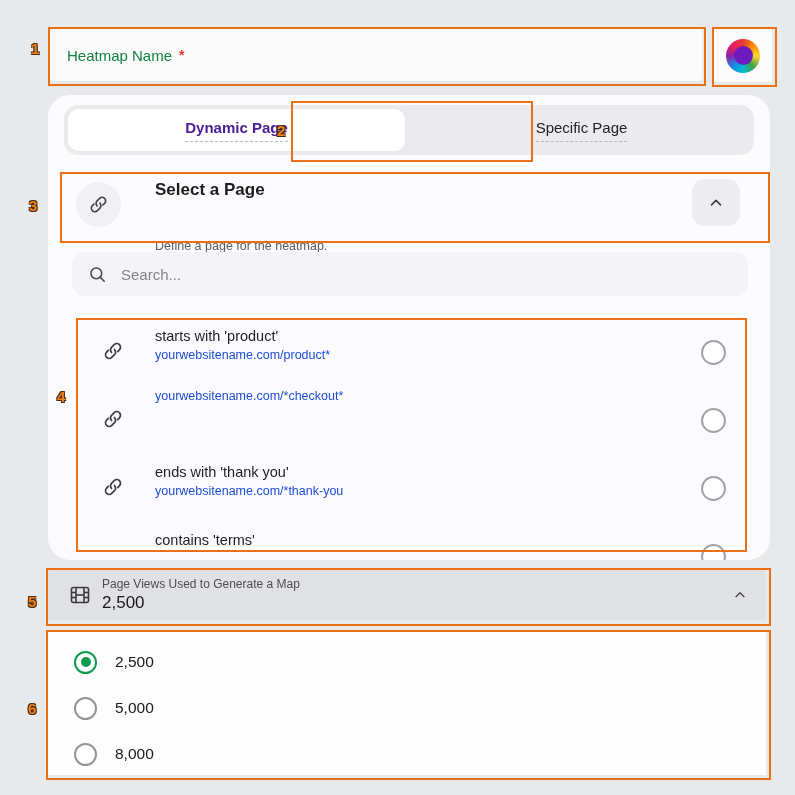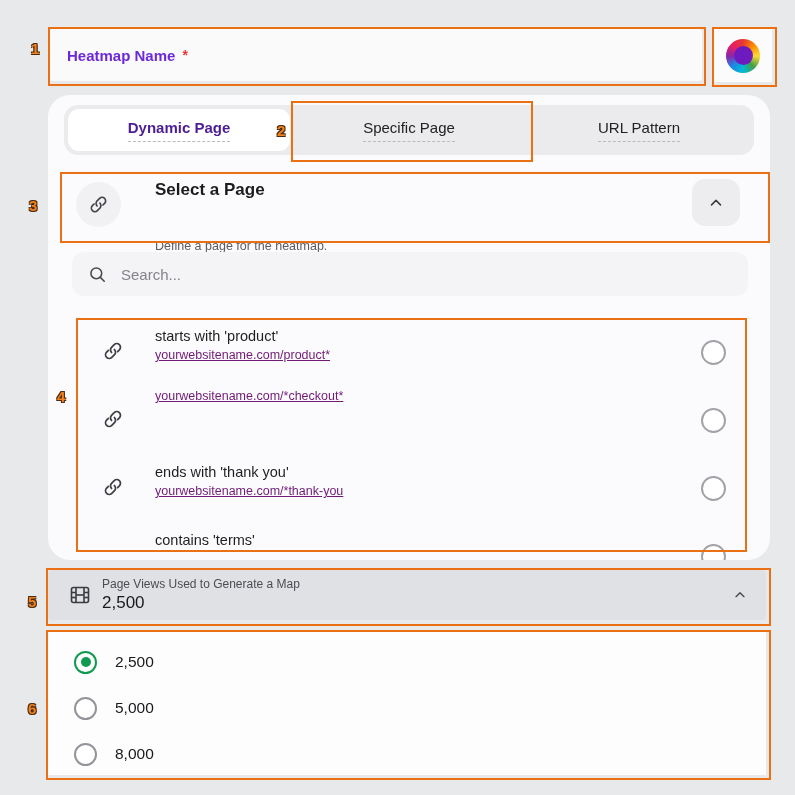--- a/index.html
+++ b/index.html
@@ -3,21 +3,21 @@
 <meta charset="utf-8">
 <style>
   html,body{margin:0;padding:0;}
   body{font-family:"Liberation Sans","DejaVu Sans",sans-serif;background:#e8e9eb;}
   .canvas{position:relative;width:795px;height:795px;background:#e8e9eb;overflow:hidden;}
 
   
   .name-field{position:absolute;left:50px;top:29px;width:652px;height:52px;background:#fafafb;border:none;border-radius:3px;}
   .name-field input{position:absolute;inset:0;width:100%;height:100%;border:none;background:transparent;outline:none;font:15px "Liberation Sans",sans-serif;padding:0 17px;box-sizing:border-box;}
   .fake-ph{position:absolute;left:17px;top:0;height:52px;display:flex;align-items:center;gap:7px;pointer-events:none;}
-  .fake-ph .ph-text{color:#6d28d9;font-size:15px;font-weight:bold;}
+  .fake-ph .ph-text{color:#15803d;font-size:15px;}
   .fake-ph .ph-req{color:var(--red,#e53935);font-size:14px;font-weight:700;}
 
   .color-btn{position:absolute;left:714px;top:29px;width:58px;height:53px;background:#fbfbfc;display:flex;align-items:center;justify-content:center;cursor:pointer;border:none;}
   .color-wheel{width:34px;height:34px;border-radius:50%;background:conic-gradient(#e53935,#fb8c00,#fdd835,#43a047,#00bcd4,#1e88e5,#8e24aa,#e91e63,#e53935);display:flex;align-items:center;justify-content:center;}
   .color-wheel::after{content:"";width:19px;height:19px;border-radius:50%;background:#6d1bbf;}
 
   
   .card{position:absolute;left:48px;top:95px;width:722px;height:465px;background:#fbfbfd;border-radius:22px;overflow:hidden;}
 
   .tabbar{position:absolute;left:16px;top:10px;width:690px;height:50px;background:#ebebed;border-radius:14px;display:flex;padding:0;box-sizing:border-box;}
@@ -33,21 +33,21 @@
   .chevron-btn{position:absolute;right:14px;top:6px;width:48px;height:47px;background:#ededef;border-radius:13px;display:flex;align-items:center;justify-content:center;border:none;cursor:pointer;}
 
   .search-row{position:absolute;left:24px;top:157px;width:676px;height:44px;background:#f4f4f6;border-radius:12px;display:flex;align-items:center;padding:0 16px;box-sizing:border-box;gap:12px;}
   .search-row input{flex:1;border:none;background:transparent;outline:none;font:15px "Liberation Sans",sans-serif;color:#1d4ed8;}
   .search-row input::placeholder{color:#83838a;}
 
   .list-item{position:absolute;left:24px;width:674px;height:68px;cursor:pointer;}
   .li-icon{position:absolute;left:30px;top:23px;}
   .li-text{margin-left:83px;}
   .item-title{padding-top:11px;font-size:14.5px;color:#1f1f23;font-weight:500;}
-  .item-url{font-size:12.5px;color:#701a75;margin-top:4px;text-decoration:underline;}
+  .item-url{font-size:12.5px;color:#1d4ed8;margin-top:4px;}
   .radio-o{position:absolute;right:20px;top:23px;width:21px;height:21px;border:2.5px solid #a2a2a8;border-radius:50%;background:#fff;cursor:pointer;}
 
   
   .pv-bar{position:absolute;left:48px;top:570px;width:718px;height:50px;background:#e0e1e4;border-radius:4px;cursor:pointer;}
   .pv-icon{position:absolute;left:20px;top:13px;}
   .pv-label{position:absolute;left:54px;top:7px;font-size:12px;color:#4c4c52;}
   .pv-value{position:absolute;left:54px;top:23px;font-size:17px;color:#19191c;}
   .pv-chevron{position:absolute;right:18px;top:17px;}
 
   
@@ -83,23 +83,20 @@
   </button>
 
   <div class="card">
 
     <div class="tabbar">
       <div class="tab active">
         <span class="tab-label">Dynamic Page</span>
       </div>
       <div class="tab">
         <span class="tab-label">Specific Page</span>
-      </div>
-      <div class="tab">
-        <span class="tab-label">URL Pattern</span>
       </div>
     </div>
 
     <div class="select-row">
       <div class="icon-circle">
         <span>
           <svg width="21" height="21" viewBox="0 0 24 24" fill="none" stroke="#44444a" stroke-width="1.9" stroke-linecap="round">
             <path d="M10.4 13.6a4 4 0 0 1 0-5.66l2.9-2.9a4 4 0 0 1 5.66 5.66l-1.9 1.9"></path>
             <path d="M13.6 10.4a4 4 0 0 1 0 5.66l-2.9 2.9a4 4 0 0 1-5.66-5.66l1.9-1.9"></path>
           </svg>

